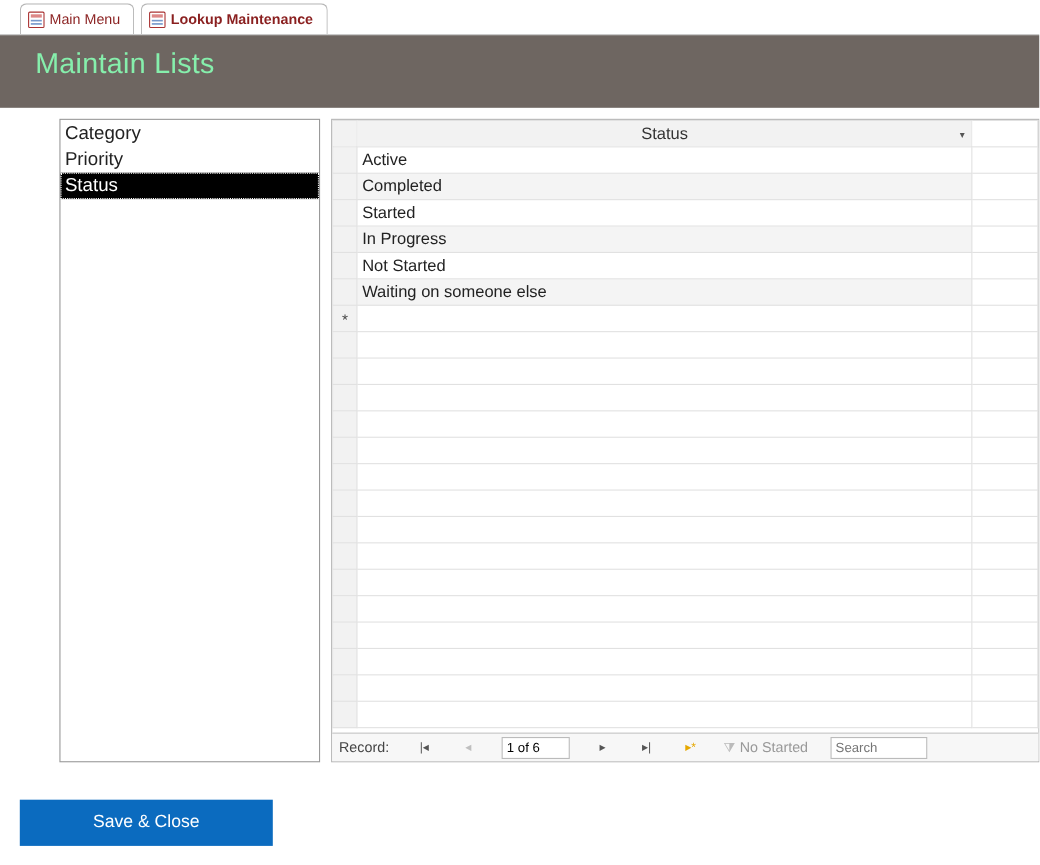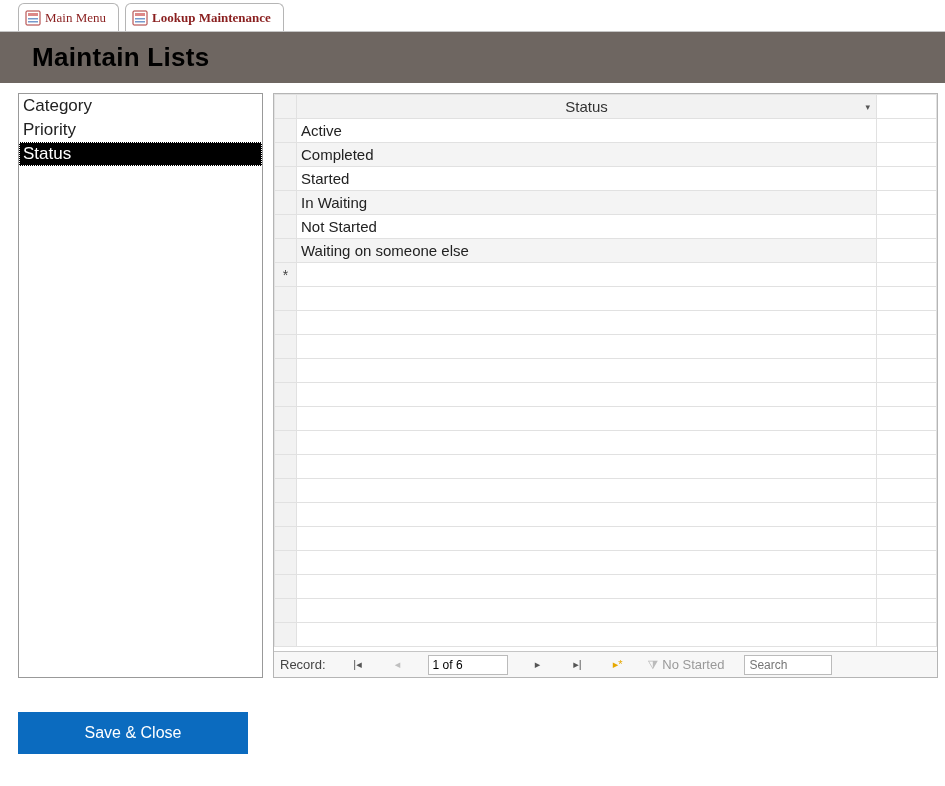--- a/index.html
+++ b/index.html
@@ -15,21 +15,20 @@
 
   
   .tabstrip {
     display: flex;
     align-items: flex-end;
     height: 32px;
     padding-left: 18px;
     background: #fff;
     border-bottom: 1px solid #c5c5c5;
     gap: 6px;
-    font-family: Liberation Serif, serif;
   }
   .tab {
     display: flex;
     align-items: center;
     height: 28px;
     background: #fff;
     border: 1px solid #b5b5b5;
     border-bottom: none;
     border-radius: 6px 6px 0 0;
     padding: 0 12px 0 6px;
@@ -41,40 +40,41 @@
   .tab.active { font-weight: 600; }
   .tab .form-icon {
     width: 16px; height: 16px;
     display: inline-flex; align-items: center; justify-content: center;
   }
   .form-icon svg { width: 16px; height: 16px; }
 
   
   .headerbar {
     background: #6e6661;
-    color: #000000;
+    color: #86efac;
     font-size: 26px;
-    font-weight: 700;
-    padding: 10px 0 10px 32px;
+    font-weight: 400;
+    padding: 10px 0 25px 32px;
     letter-spacing: 0.3px;
   }
 
   
   .content {
     display: flex;
     gap: 10px;
     padding: 10px 0 0 18px;
   }
 
   
   .sidebar {
     width: 245px;
     height: 585px;
     border: 1px solid #999;
     background: #fff;
+    margin-left: 36px;
   }
   .sidebar-item {
     font-size: 17px;
     padding: 1px 4px;
     height: 24px;
     line-height: 22px;
     cursor: pointer;
   }
   .sidebar-item.selected {
     background: #000;
@@ -152,21 +152,21 @@
   .navbtn {
     width: 20px; height: 20px;
     display: inline-flex; align-items: center; justify-content: center;
     color: #555;
     cursor: pointer;
     font-size: 11px;
     user-select: none;
   }
   .navbtn.disabled { color: #bfbfbf; cursor: default; }
   .recinput {
-    width: 80px; height: 20px;
+    width: 62px; height: 20px;
     border: 1px solid #bbb;
     font-size: 12px;
     padding: 0 4px;
   }
   .searchinput {
     width: 88px; height: 20px;
     border: 1px solid #bbb;
     font-size: 12px;
     padding: 0 4px;
     color: #ef4444;
@@ -250,21 +250,21 @@
               <td class="datacell">Completed</td>
               <td class="spare"></td>
             </tr>
             <tr>
               <td class="rowselect"></td>
               <td class="datacell">Started</td>
               <td class="spare"></td>
             </tr>
             <tr class="alt">
               <td class="rowselect"></td>
-              <td class="datacell">In Waiting</td>
+              <td class="datacell">In Progress</td>
               <td class="spare"></td>
             </tr>
             <tr>
               <td class="rowselect"></td>
               <td class="datacell">Not Started</td>
               <td class="spare"></td>
             </tr>
             <tr class="alt">
               <td class="rowselect"></td>
               <td class="datacell">Waiting on someone else</td>

